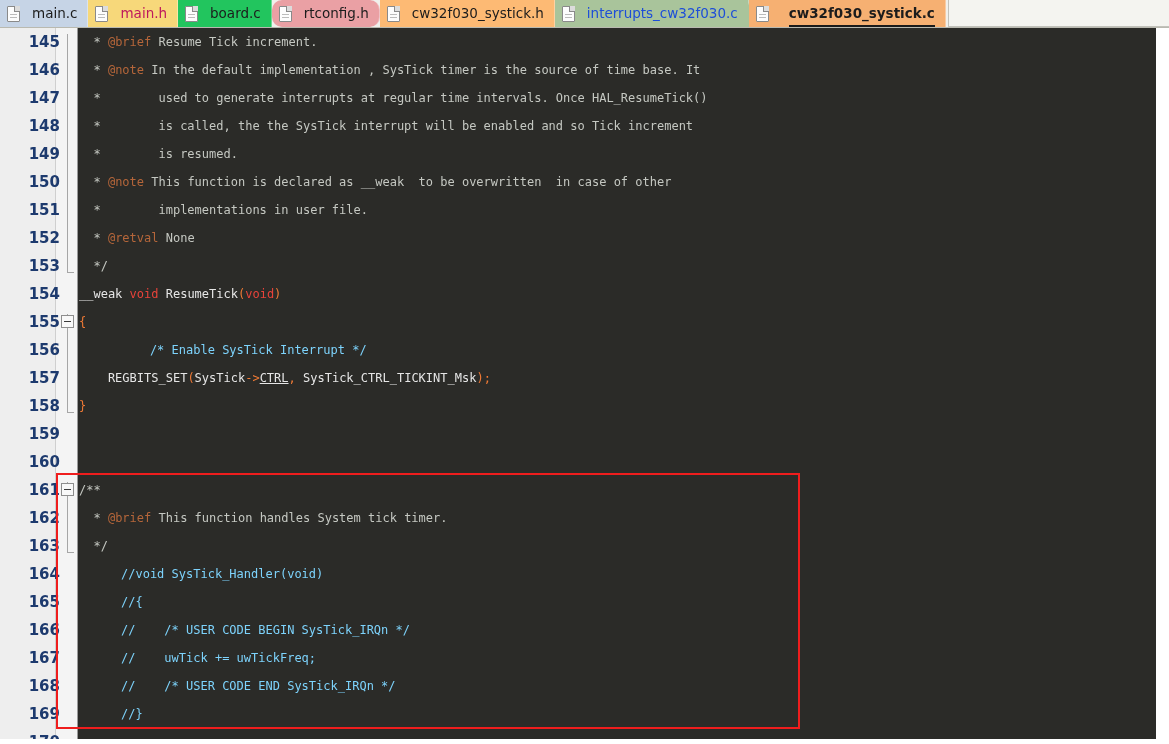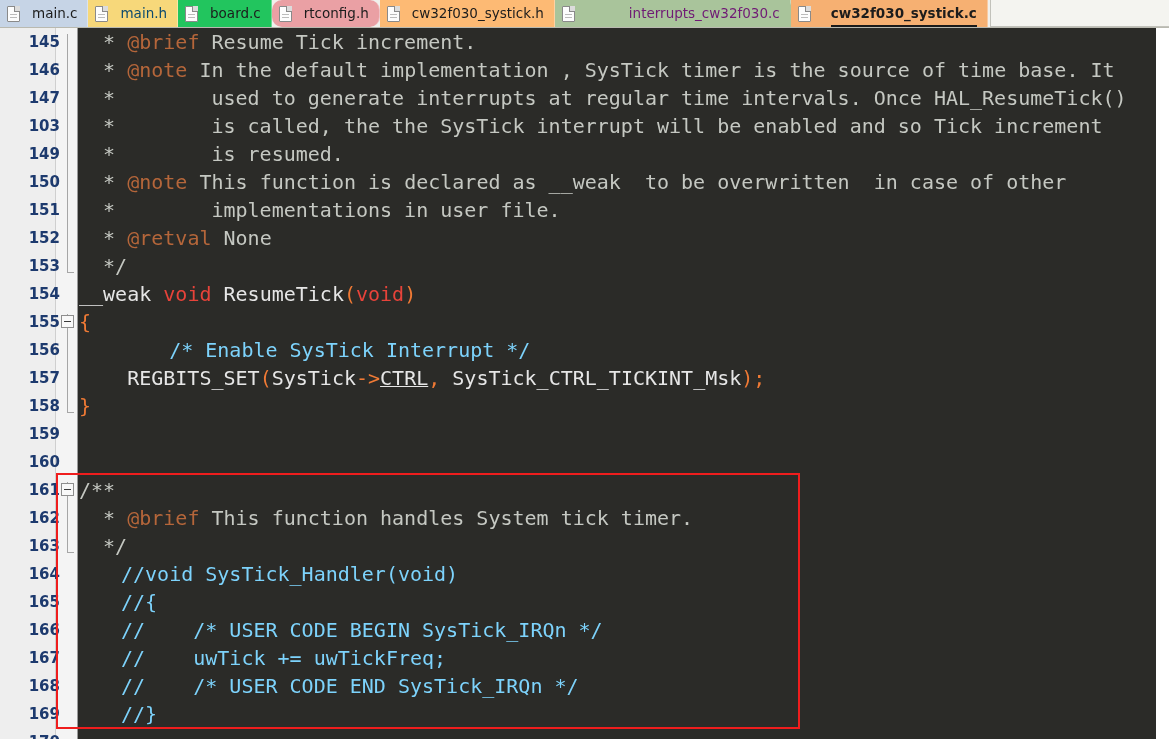--- a/index.html
+++ b/index.html
@@ -152,21 +152,21 @@
     font-family: "DejaVu Sans", sans-serif;
     font-size: 15px;
     font-weight: bold;
     color: #1d3a6e;
     line-height: 28px;
   }
   .code {
     position: absolute;
     left: 79px; top: 0;
     font-family: "DejaVu Sans Mono", monospace;
-    font-size: 20px;
+    font-size: 12px;
     letter-spacing: 0px;
     color: #c8cbc6;
     line-height: 28px;
     white-space: pre;
   }
 
   
   .cm  { color: #7dd3fc; padding-left: 42px; }           
   .cmt { color: #c5c8c2; }           
   .tag { color: #b5663a; }           
@@ -232,53 +232,53 @@
 
 <div id="app">
 
   <div class="tabbar" id="tabbar">
     <div class="tab" style="background: rgb(198, 212, 230); color: rgb(198, 212, 230);">
         <span class="doc-icon"></span>
         <span class="tab-label" style="color: rgb(28, 28, 28);">main.c</span>
       </div>
       <div class="tab" style="background: rgb(247, 216, 122); color: rgb(247, 216, 122);">
         <span class="doc-icon"></span>
-        <span class="tab-label" style="color: #0c4a6e; text-align: right;">main.h</span>
+        <span class="tab-label" style="color: #be185d; text-align: right;">main.h</span>
       </div>
       <div class="tab" style="background: #22c55e; color: rgb(191, 207, 158);">
         <span class="doc-icon"></span>
         <span class="tab-label" style="color: rgb(28, 28, 28);">board.c</span>
       </div>
       <div class="tab" style="background: rgb(234, 160, 164); color: rgb(234, 160, 164); border-radius: 10px;">
         <span class="doc-icon"></span>
         <span class="tab-label" style="color: rgb(28, 28, 28);">rtconfig.h</span>
       </div>
       <div class="tab" style="background: #fdba74; color: rgb(200, 168, 220);">
         <span class="doc-icon"></span>
         <span class="tab-label" style="color: rgb(28, 28, 28);">cw32f030_systick.h</span>
       </div>
       <div class="tab skew" style="background: rgb(169, 196, 155); color: rgb(169, 196, 155);">
         <span class="doc-icon"></span>
-        <span class="tab-label" style="color: #701a75; margin-left: 42px;">interrupts_cw32f030.c</span>
+        <span class="tab-label" style="color: #1d4ed8;">interrupts_cw32f030.c</span>
       </div>
       <div class="tab active" style="background: rgb(246, 176, 114); color: rgb(246, 176, 114);">
         <span class="doc-icon"></span>
         <span class="tab-label" style="color: rgb(28, 28, 28); margin-left: 8px;">cw32f030_systick.c</span>
       </div>
       <div class="tabbar-filler"></div>
   </div>
 
   <div class="editor">
     <div class="gutter"></div>
     <div class="fold-col"></div>
     <div class="rows" id="rows">
         <div class="row"><span class="lineno">145</span><span class="code"><span class="cmt">  * </span><span class="tag">@brief</span><span class="cmt"> Resume Tick increment.</span></span></div>
         <div class="row"><span class="lineno">146</span><span class="code"><span class="cmt">  * </span><span class="tag">@note</span><span class="cmt"> In the default implementation , SysTick timer is the source of time base. It</span></span></div>
         <div class="row"><span class="lineno">147</span><span class="code"><span class="cmt">  *        used to generate interrupts at regular time intervals. Once HAL_ResumeTick()</span></span></div>
-        <div class="row"><span class="lineno">103</span><span class="code"><span class="cmt">  *        is called, the the SysTick interrupt will be enabled and so Tick increment</span></span></div>
+        <div class="row"><span class="lineno">148</span><span class="code"><span class="cmt">  *        is called, the the SysTick interrupt will be enabled and so Tick increment</span></span></div>
         <div class="row"><span class="lineno">149</span><span class="code"><span class="cmt">  *        is resumed.</span></span></div>
         <div class="row"><span class="lineno">150</span><span class="code"><span class="cmt">  * </span><span class="tag">@note</span><span class="cmt"> This function is declared as __weak  to be overwritten  in case of other</span></span></div>
         <div class="row"><span class="lineno">151</span><span class="code"><span class="cmt">  *        implementations in user file.</span></span></div>
         <div class="row"><span class="lineno">152</span><span class="code"><span class="cmt">  * </span><span class="tag">@retval</span><span class="cmt"> None</span></span></div>
         <div class="row"><span class="lineno">153</span><span class="code"><span class="cmt">  */</span></span></div>
         <div class="row"><span class="lineno">154</span><span class="code"><span class="id">__weak </span><span class="kw">void</span><span class="id"> ResumeTick</span><span class="op">(</span><span class="kw">void</span><span class="op">)</span></span></div>
         <div class="row"><span class="lineno">155</span><span class="code"><span class="op">{</span></span></div>
         <div class="row"><span class="lineno">156</span><span class="code"><span class="cm">    /* Enable SysTick Interrupt */</span></span></div>
         <div class="row"><span class="lineno">157</span><span class="code"><span class="id">    REGBITS_SET</span><span class="op">(</span><span class="id">SysTick</span><span class="op">-&gt;</span><span class="id ul">CTRL</span><span class="op">,</span><span class="id"> SysTick_CTRL_TICKINT_Msk</span><span class="op">)</span><span class="op">;</span></span></div>
         <div class="row"><span class="lineno">158</span><span class="code"><span class="op">}</span></span></div>

